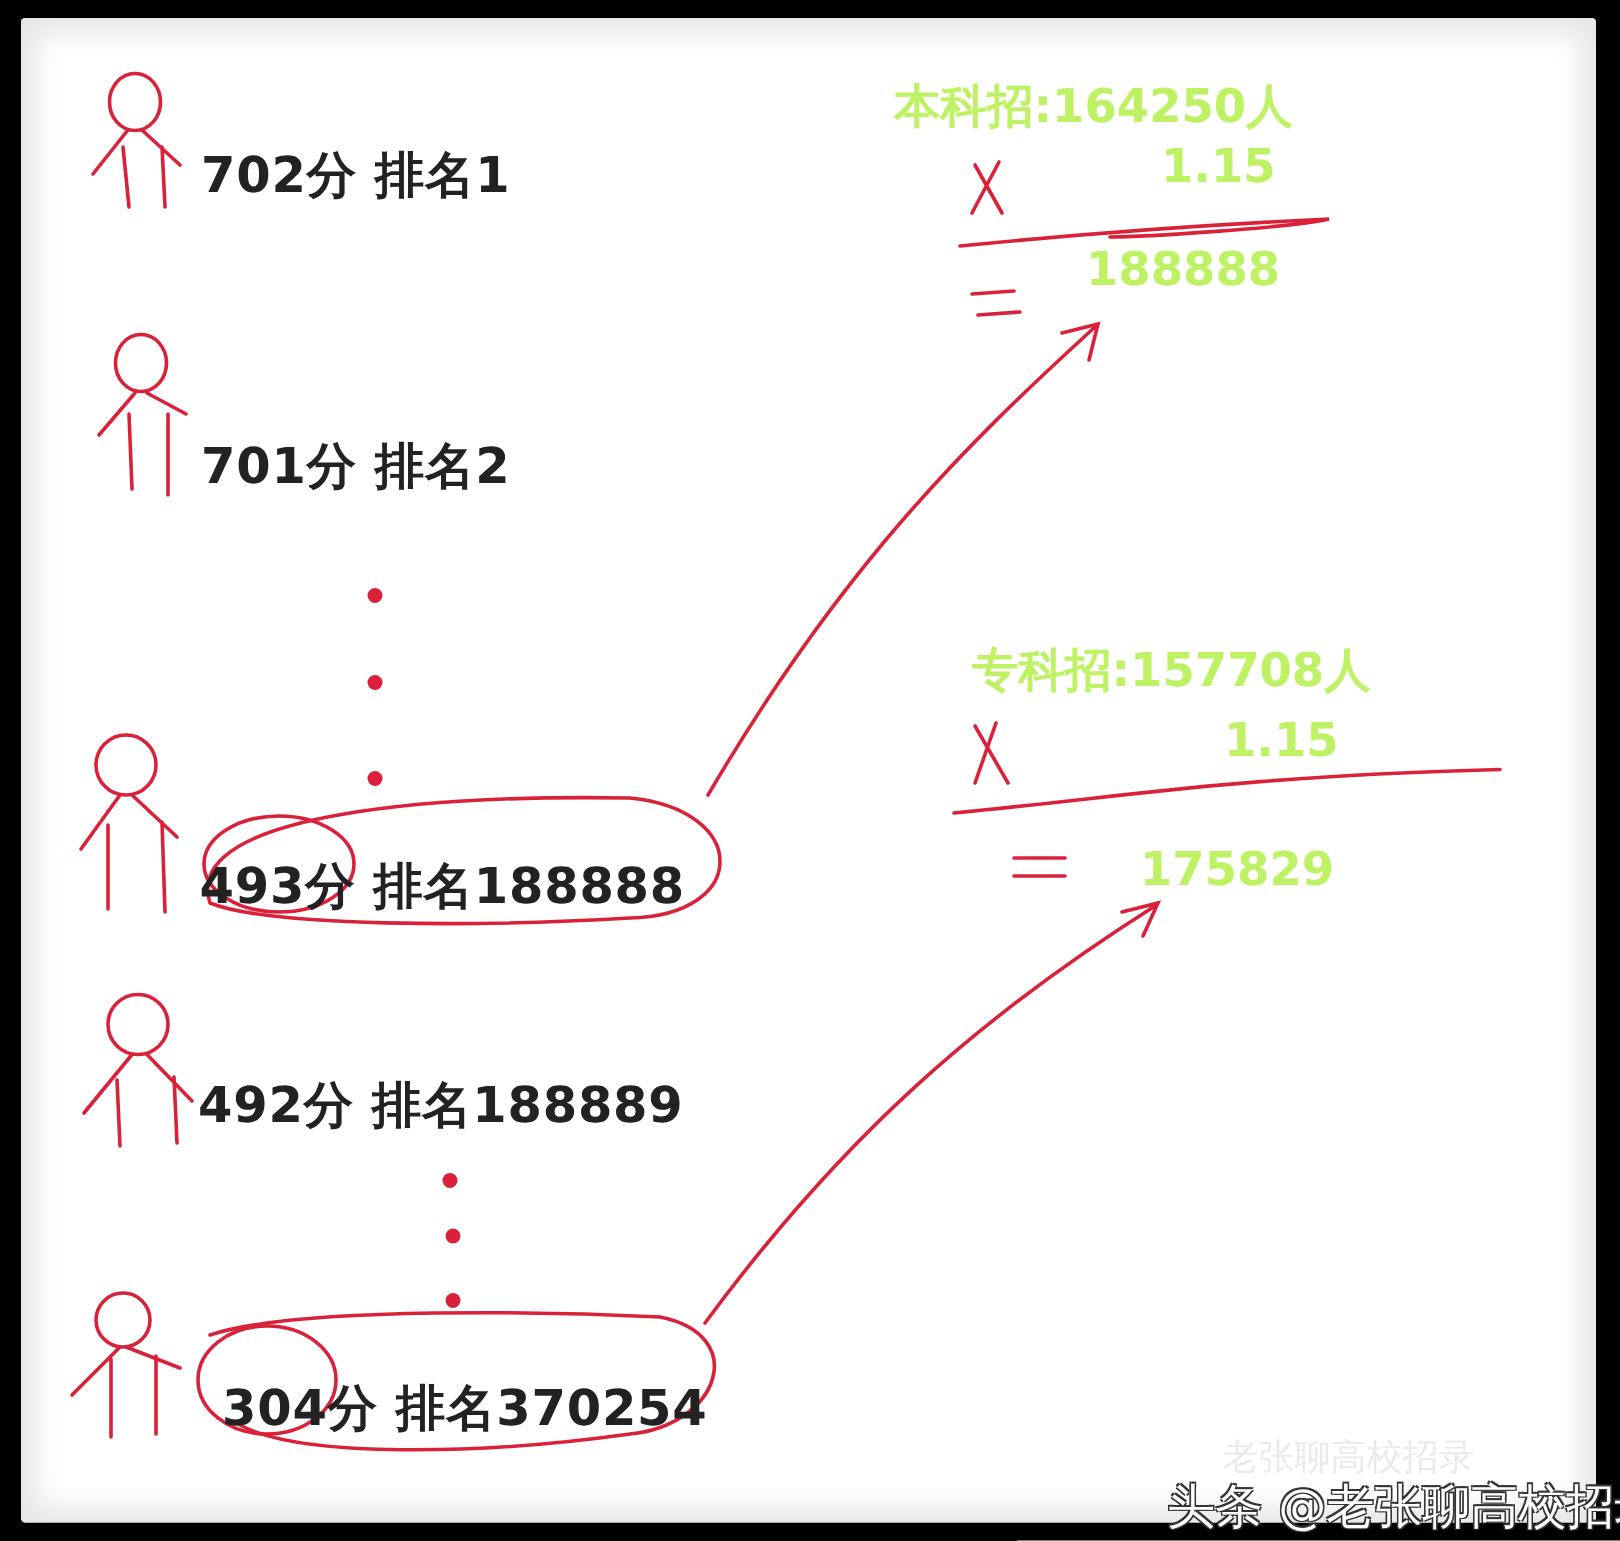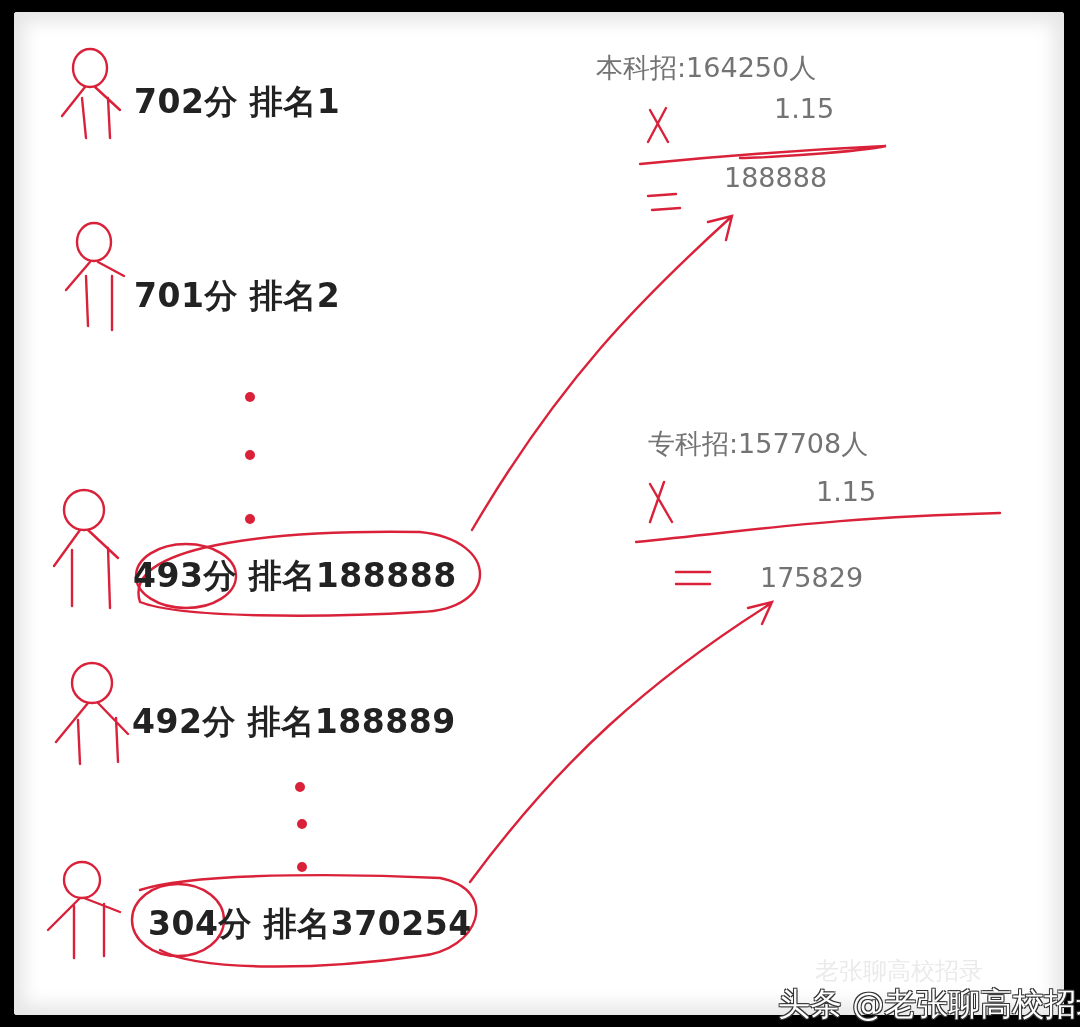--- a/index.html
+++ b/index.html
@@ -1,22 +1,22 @@
 <!DOCTYPE html>
 <html><head>
 <meta charset="utf-8">
 <style>
   html, body { margin:0; padding:0; }
   body { width:1080px; height:1027px; background:#000; position:relative; overflow:hidden;
          font-family:"DejaVu Sans", "Liberation Sans", sans-serif; }
   .paper { position:absolute; left:14px; top:12px; width:1050px; height:1003px;
            background:#fff; border-radius:3px;
            box-shadow: inset 0 0 18px 10px #e6e6e6; }
-  .label { position:absolute; font-weight:bold; color:#222; font-size:33px; white-space:nowrap; letter-spacing:0.5px; }
-  .formula { position:absolute; font-weight:normal; color:#737373; font-size:27px; white-space:nowrap; }
+  .label { position:absolute; font-weight:bold; color:#222; font-size:33px; white-space:nowrap; letter-spacing:0.5px;margin-top:15px; }
+  .formula { position:absolute; font-weight:bold; color:#bef264; font-size:31px; white-space:nowrap; }
   svg.ink { position:absolute; left:0; top:0; }
   .watermark { position:absolute; left:778px; top:970px; font-size:32px; color:#fff;
                text-shadow: 1px 1px 0 #333, -1px -1px 0 #333, 1px -1px 0 #333, -1px 1px 0 #333; white-space:nowrap;margin-top:13px; }
   .watermark-ghost { position:absolute; left:815px; top:955px; font-size:24px; color:#ddd; white-space:nowrap; opacity:0.6; }
 </style>
 </head>
 <body>
 
 <div class="paper"></div>
 

